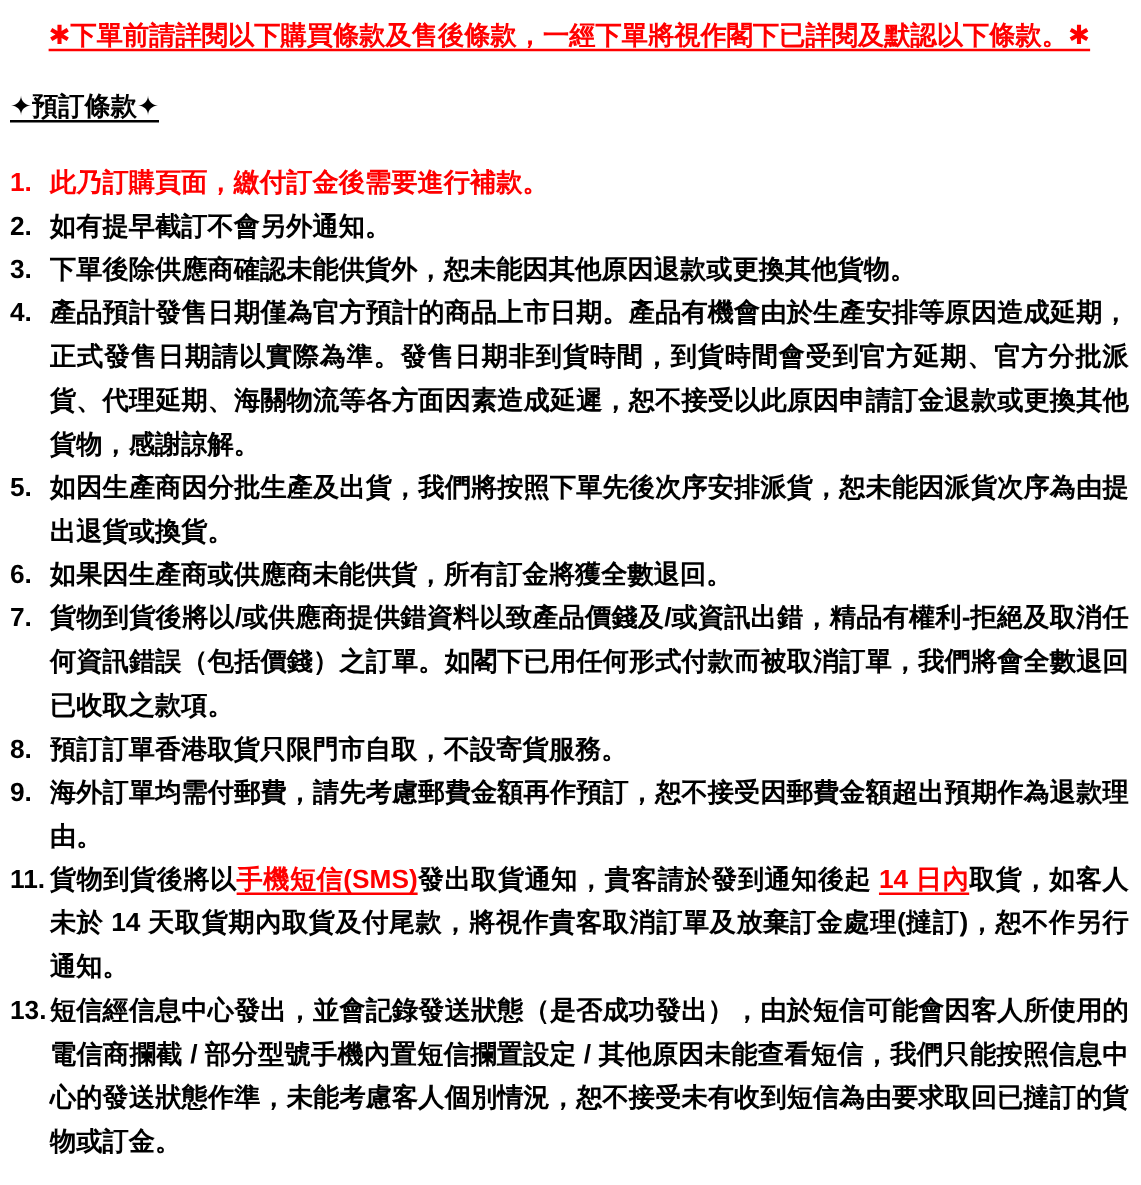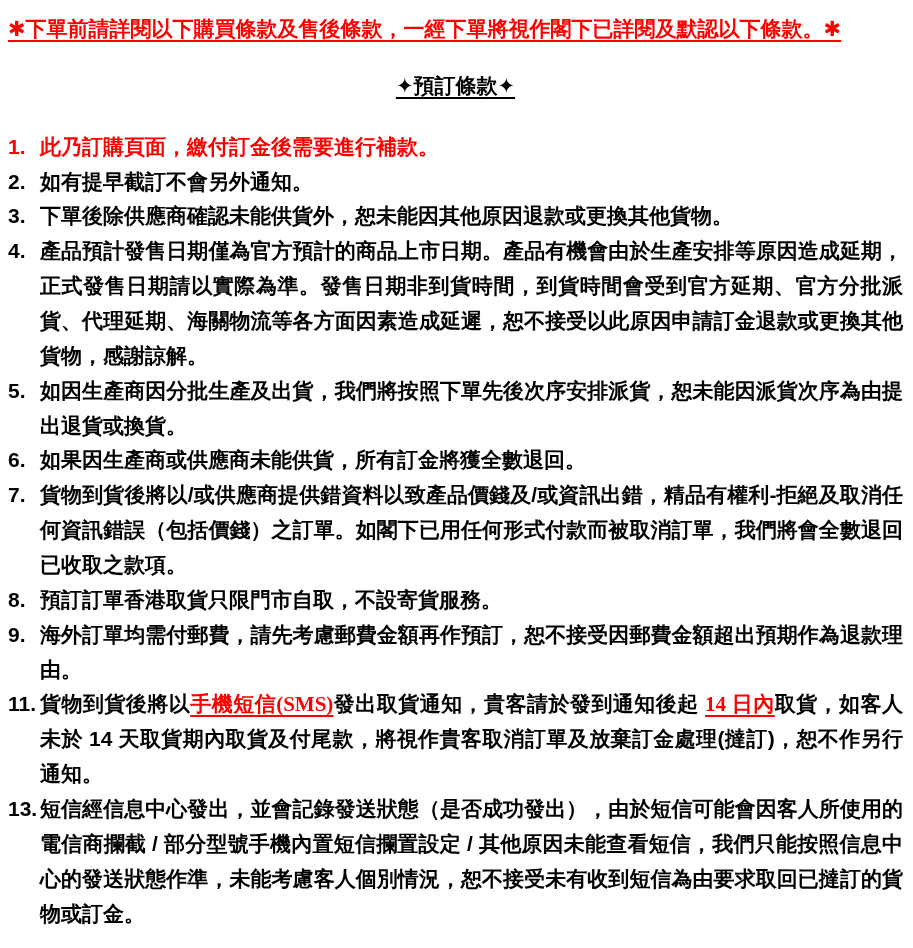--- a/index.html
+++ b/index.html
@@ -16,27 +16,27 @@
     font-weight: 700;
     font-size: 21px;
     line-height: 1.66;
     color: #000000;
   }
   .warning {
     color: var(--accent-red, #ff0000);
     text-decoration: underline;
     margin-bottom: 22px;
     text-underline-offset: 4px;
+    text-align: center;
   }
   .section-title {
     color: #000000;
     text-decoration: underline;
     margin-bottom: 26px;
     text-underline-offset: 4px;
-    text-align: center;
   }
   .terms {
     display: block;
   }
   .term {
     display: flex;
     align-items: flex-start;
   }
   .term .num {
     flex: 0 0 32px;
@@ -46,21 +46,20 @@
     flex: 1 1 auto;
     text-align: justify;
   }
   .red {
     color: var(--accent-red, #ff0000);
   }
   .red-underline {
     color: var(--accent-red, #ff0000);
     text-decoration: underline;
     text-underline-offset: 4px;
-    font-family: Liberation Serif, serif;
   }
 </style>
 </head>
 <body>
 
 <div class="page">
 
   <div class="warning">✱下單前請詳閱以下購買條款及售後條款，一經下單將視作閣下已詳閱及默認以下條款。✱</div>
 
   <div class="section-title">✦預訂條款✦</div>

